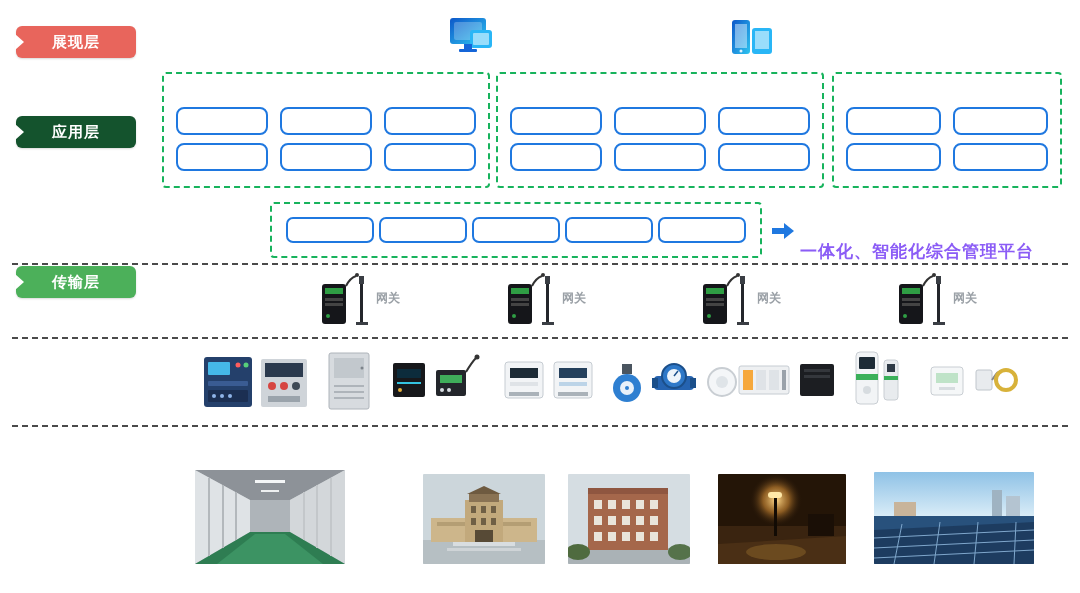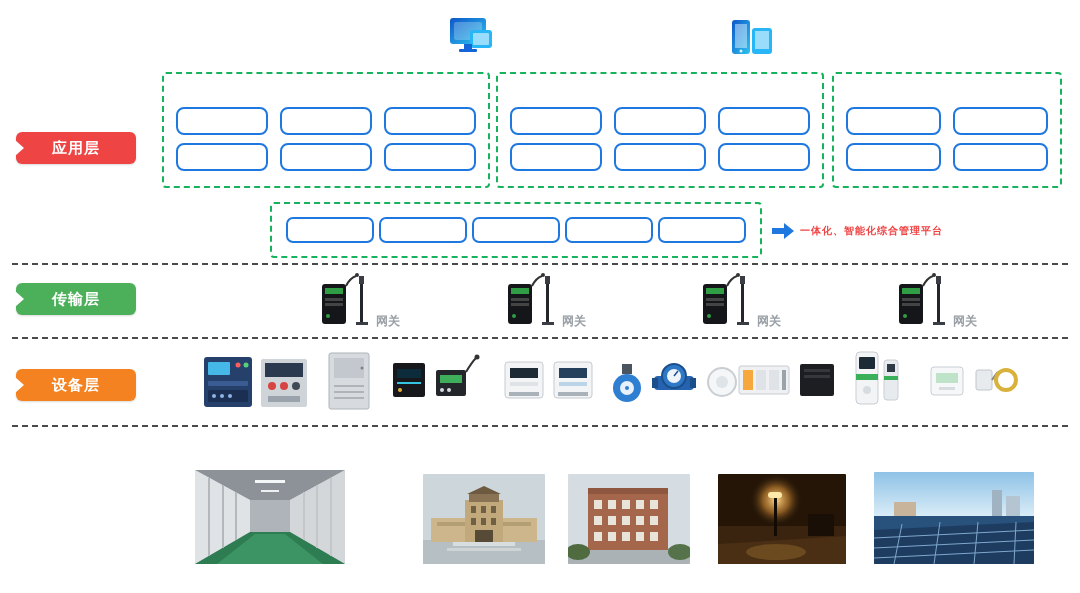--- a/index.html
+++ b/index.html
@@ -5,62 +5,62 @@
   html,body{margin:0;padding:0;background:#ffffff;}
   .canvas{position:relative;width:1080px;height:593px;background:#ffffff;overflow:hidden;
           font-family:"Liberation Sans", sans-serif;}
   
   .tag{position:absolute;left:16px;width:120px;height:32px;border-radius:6px;color:#fff;
        font-size:15px;font-weight:bold;display:flex;align-items:center;justify-content:center;
        letter-spacing:1px;box-shadow:0 1px 2px rgba(0,0,0,.15);}
   .tag::before{content:"";position:absolute;left:-1px;top:50%;transform:translateY(-50%);
        border-left:9px solid #ffffff;border-top:8px solid transparent;border-bottom:8px solid transparent;}
   .tag-red{background:#e8655c;}
-  .tag-blue{background:#ef4444;margin-top:16px;}
+  .tag-blue{background:#14532d;}
   .tag-green{background:#4cb05a;}
   .tag-orange{background:#f58220;}
   .tag-slate{background:#4f63b0;}
   
   .sep{position:absolute;left:12px;right:12px;height:0;border-top:2px dashed #4a4a4a;}
   
   .group{position:absolute;border:2px dashed #17b35c;border-radius:4px;box-sizing:border-box;
          display:flex;flex-direction:column;justify-content:flex-end;gap:8px;padding:28px 12px 15px;}
   .box-row{display:flex;justify-content:space-between;}
   .appbox{width:92px;height:28px;border:2px solid #1f78e0;border-radius:8px;background:#fff;box-sizing:border-box;}
   .appbox.wide{width:95px;}
   .databox{width:88px;height:26px;border:2px solid #1f78e0;border-radius:7px;background:#fff;box-sizing:border-box;}
   .data-group{position:absolute;border:2px dashed #17b35c;border-radius:4px;box-sizing:border-box;
          display:flex;align-items:center;justify-content:space-between;padding:0 14px;}
   
-  .note{position:absolute;color:#ef4444;font-size:10px;font-weight:bold;letter-spacing:1px;}
-  
-  .gateway{position:absolute;display:flex;align-items:flex-end;gap:4px;}
+  .note{position:absolute;color:#8b5cf6;font-size:17px;font-weight:bold;letter-spacing:1px;margin-top:16px;}
+  
+  .gateway{position:absolute;display:flex;align-items:flex-start;gap:4px;}
   .gw-label{color:#9aa0a6;font-size:12px;font-weight:bold;margin-top:18px;}
   
   .abs{position:absolute;}
   .photo{position:absolute;overflow:hidden;border-radius:1px;}
   .photo svg{display:block;}
 </style>
 </head>
 <body>
 
 <div class="canvas">
 
   <div class="sep" style="top:263px"></div>
   <div class="sep" style="top:337px"></div>
   <div class="sep" style="top:425px"></div>
 
+  <div class="tag tag-red" style="top:26px">
+    <span>展现层</span>
+  </div>
   <div class="tag tag-blue" style="top:116px">
     <span>应用层</span>
   </div>
-  <div class="tag tag-green" style="top:283px">
+  <div class="tag tag-green" style="top:266px">
     <span>传输层</span>
-  </div>
-  <div class="tag tag-orange" style="top:369px">
-    <span>设备层</span>
   </div>
 
   <div class="abs" style="left:448px;top:16px">
     <svg width="48" height="44" viewBox="0 0 48 44">
       <defs>
         <linearGradient id="mg1" x1="0" y1="0" x2="1" y2="1">
           <stop offset="0" stop-color="#0d57c9"></stop>
             <stop offset="1" stop-color="#2ec5f0"></stop>
         </linearGradient>
       </defs>

